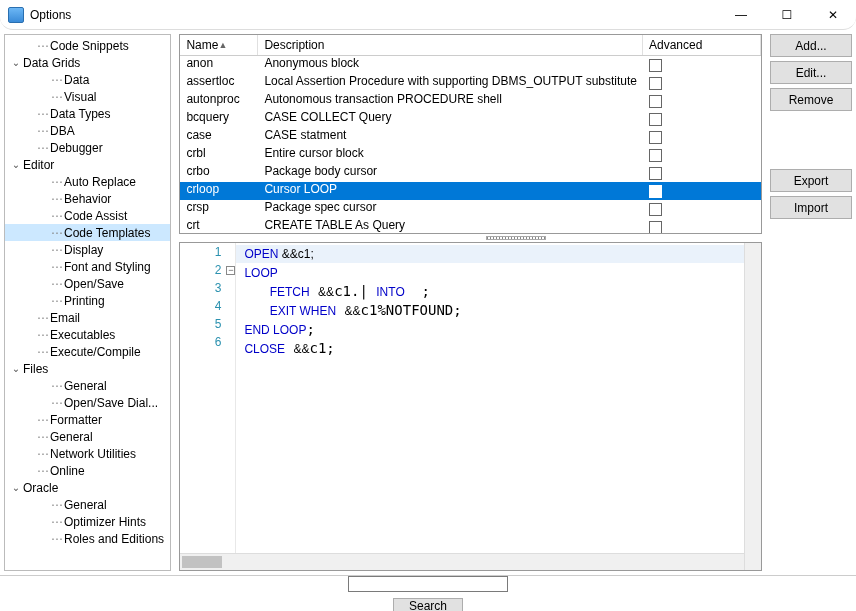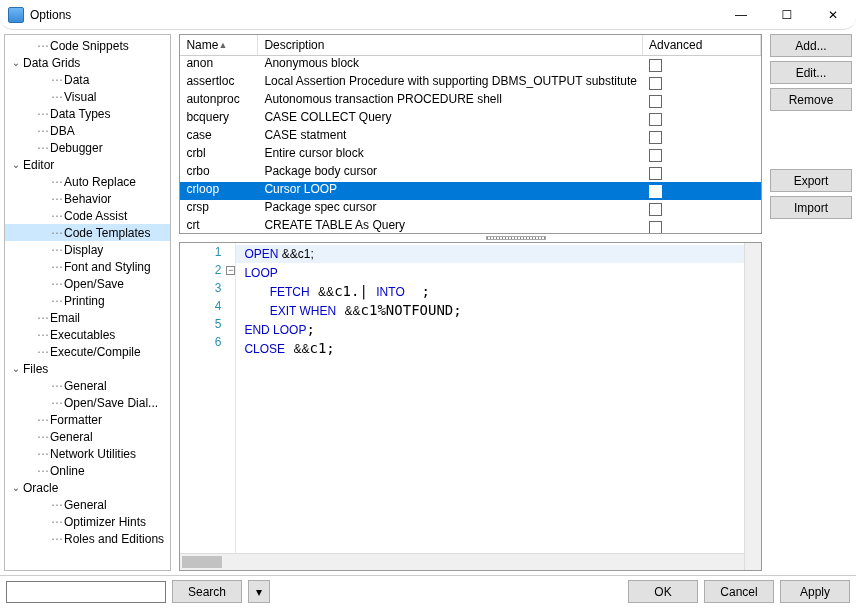--- a/index.html
+++ b/index.html
@@ -50,21 +50,21 @@
 .gutter div { padding-right: 14px; height: 18px; position: relative; }
 .fold { position: absolute; right: 0; top: 3px; width: 9px; height: 9px; border: 1px solid #888; font-size: 9px; line-height: 7px; text-align: center; color: #555; background: #fff; }
 .code { flex: 1; font-family: Consolas, monospace; font-size: 14px; padding: 2px 0 0 8px; line-height: 18px; background: #fff; white-space: pre; overflow: auto; }
 .code .kw { color: #0000c8; }
 .code .amp { color: #000; }
 .code .curline { background: #eaf2fb; display: block; margin-left: -8px; padding-left: 8px; }
 .editor-vscroll { width: 17px; background: #f0f0f0; border-left: 1px solid #ddd; }
 .editor-hscroll { position: absolute; left: 0; right: 17px; bottom: 0; height: 17px; background: #f0f0f0; border-top: 1px solid #ddd; display:flex; }
 .editor-hscroll .thumb { width: 40px; background: #c2c2c2; margin: 2px; }
 
-.footer { height: 32px; border-top: 1px solid #ccc; display: flex; align-items: center; padding: 0 6px; gap: 6px; }
+.footer { height: 32px; border-top: 1px solid #ccc; display: flex; align-items: center; padding: 0 6px; gap: 6px; flex-direction: column; }
 .footer .searchbox { width: 160px; height: 22px; border: 1px solid #7a7a7a; padding: 0 4px; }
 .footer .btn { width: 70px; }
 .footer .dropdown { width: 22px; height: 23px; border: 1px solid #adadad; background: #e1e1e1; display:flex; align-items:center; justify-content:center; }
 .footer .spacer { flex: 1; }
 </style>
 </head>
 <body>
 
 <div class="titlebar">
   <div class="icon"></div>

